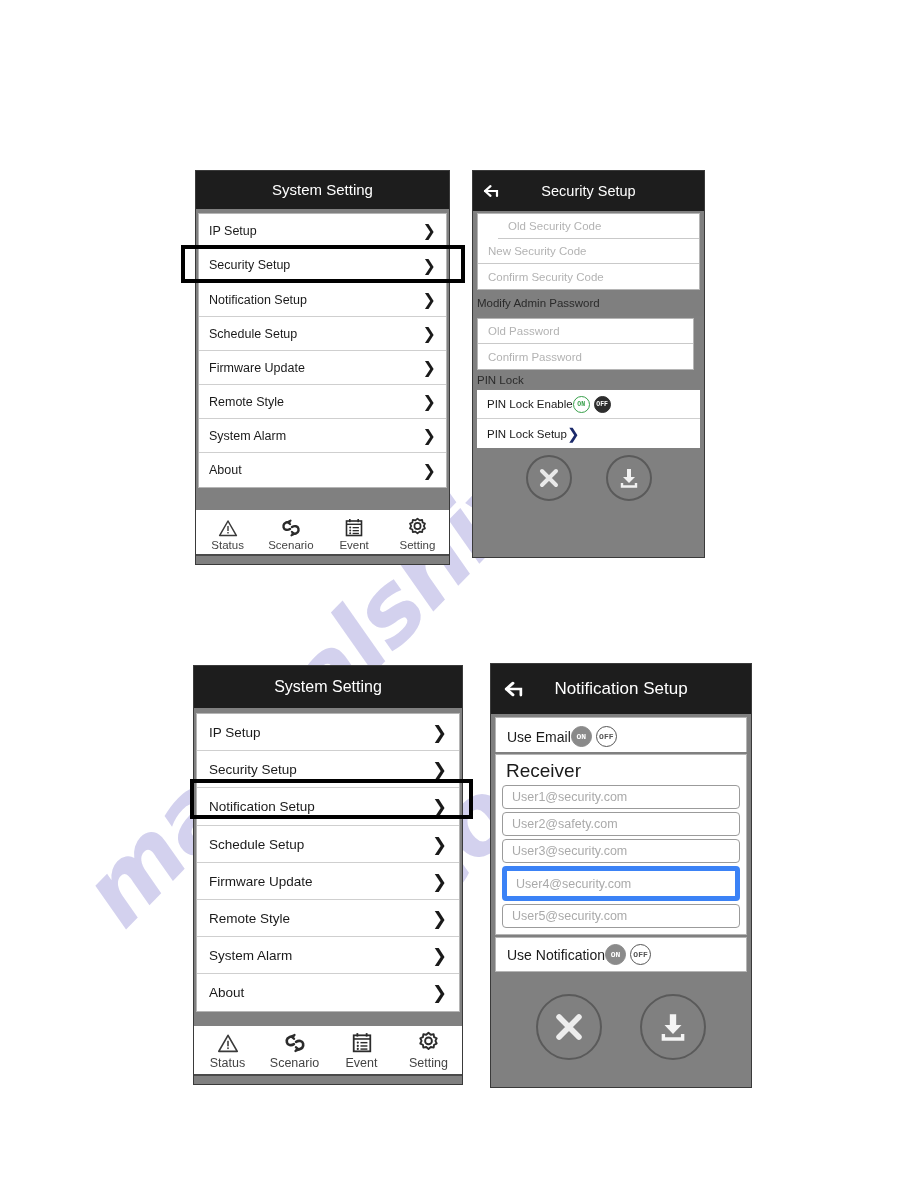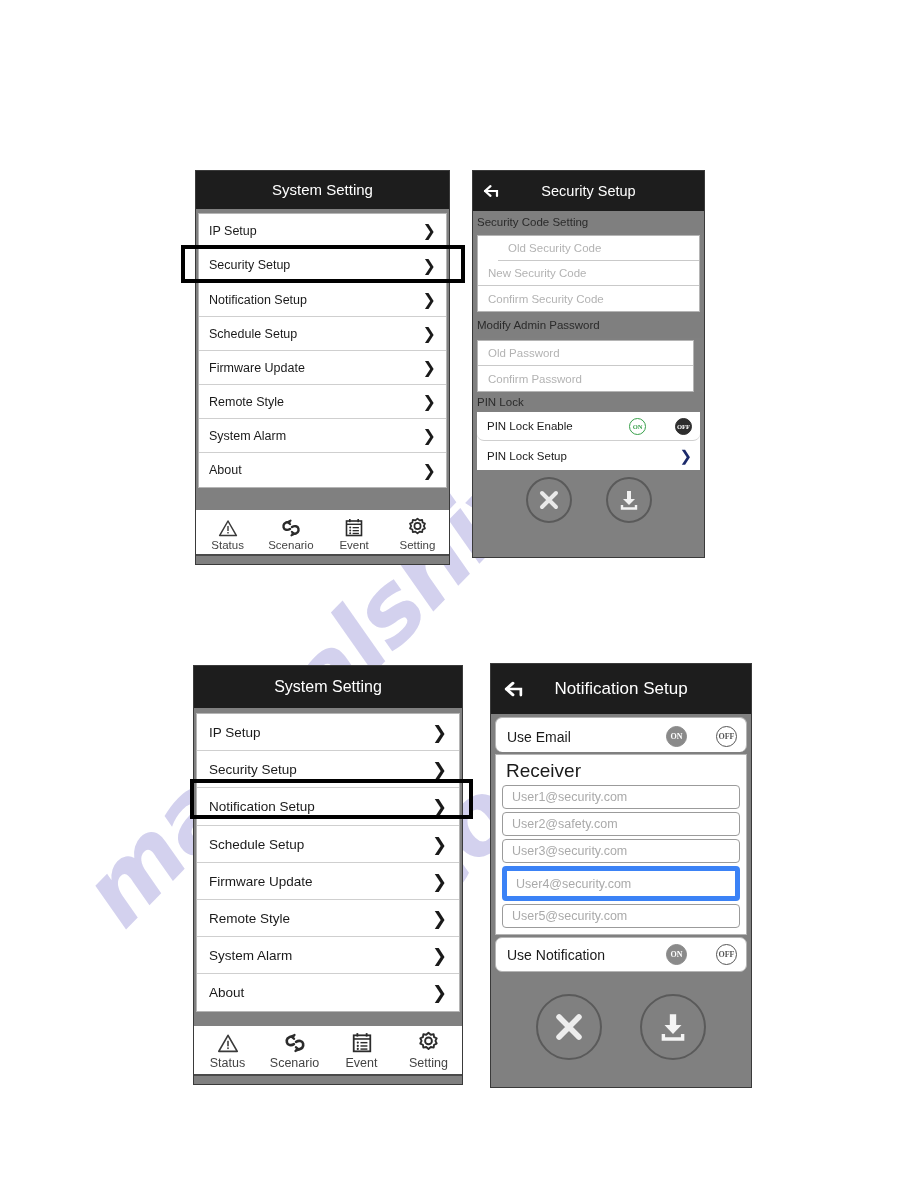--- a/index.html
+++ b/index.html
@@ -126,35 +126,33 @@
     border-bottom: 1px solid #c9c9c9;
     display: flex;
     align-items: center;
     color: #b3b3b3;
   }
   .field:last-child { border-bottom: none; }
 
   .togglerow {
     display: flex;
     align-items: center;
-    justify-content: space-between;
+    justify-content: flex-start;
     background: #ffffff;
     border-bottom: 1px solid #cfcfcf;
     color: #1a1a1a;
-    border-radius: 7px;
   }
   .toggle-pair { display: flex; align-items: center; gap: 4px; }
   .pill {
     border-radius: 50%;
     display: flex;
     align-items: center;
     justify-content: center;
     font-weight: bold;
-    font-family: Liberation Serif, serif;
-    margin-left: 25px;
+    font-family: Liberation Mono, monospace;
   }
   .pill-on-green {
     border: 1.5px solid #37a04a;
     color: #37a04a;
     background: #ffffff;
   }
   .pill-off-dark {
     background: #2e2e2e;
     color: #ffffff;
     border: 1.5px solid #2e2e2e;
@@ -299,23 +297,20 @@
     <div class="title-bar" style="height:40px; line-height:40px; font-size:14.5px;">
       <span class="back-arrow" style="font-size:15px;">
         <svg width="20" height="14" viewBox="0 0 20 14">
           <path d="M2 7 H14 a3.2 3.2 0 0 1 0 0 L14 12" fill="none" stroke="#fff" stroke-width="2.2" stroke-linecap="round"></path>
           <path d="M2 7 L7.5 2.2 M2 7 L7.5 11.8" fill="none" stroke="#fff" stroke-width="2.2" stroke-linecap="round"></path>
         </svg>
       </span>
       <span>Security Setup</span>
     </div>
 
-    <div class="sec-header" style="height:22px; padding:0 4px; font-size:11.5px;">
-      <span>Security Code Setting</span>
-    </div>
     <div class="field-group" style="margin:2px 4px 0 4px; border:1px solid #b5b5b5;">
       <div class="field" style="height:25px; padding:0 10px; font-size:11.5px;margin-left:20px;">
         <span>Old Security Code</span>
       </div>
       <div class="field" style="height:25px; padding:0 10px; font-size:11.5px;">
         <span>New Security Code</span>
       </div>
       <div class="field" style="height:25px; padding:0 10px; font-size:11.5px;">
         <span>Confirm Security Code</span>
       </div>

